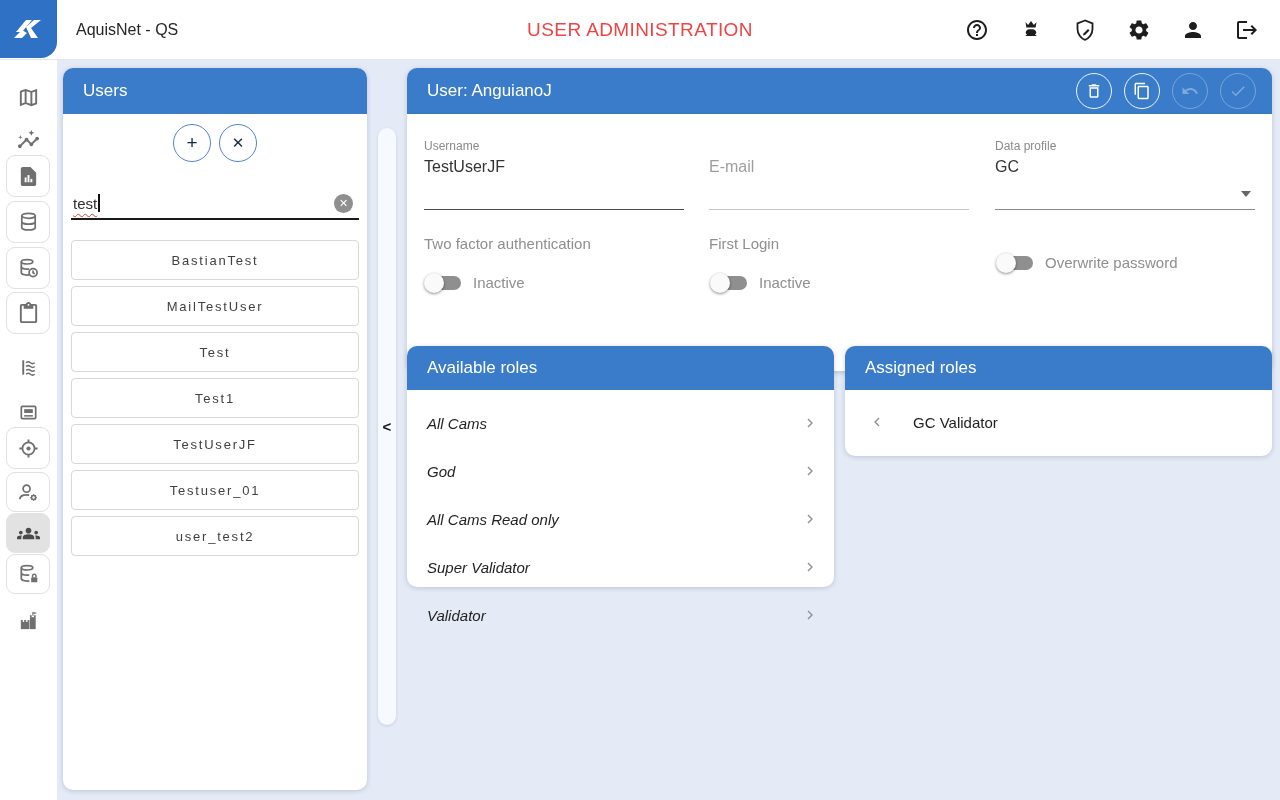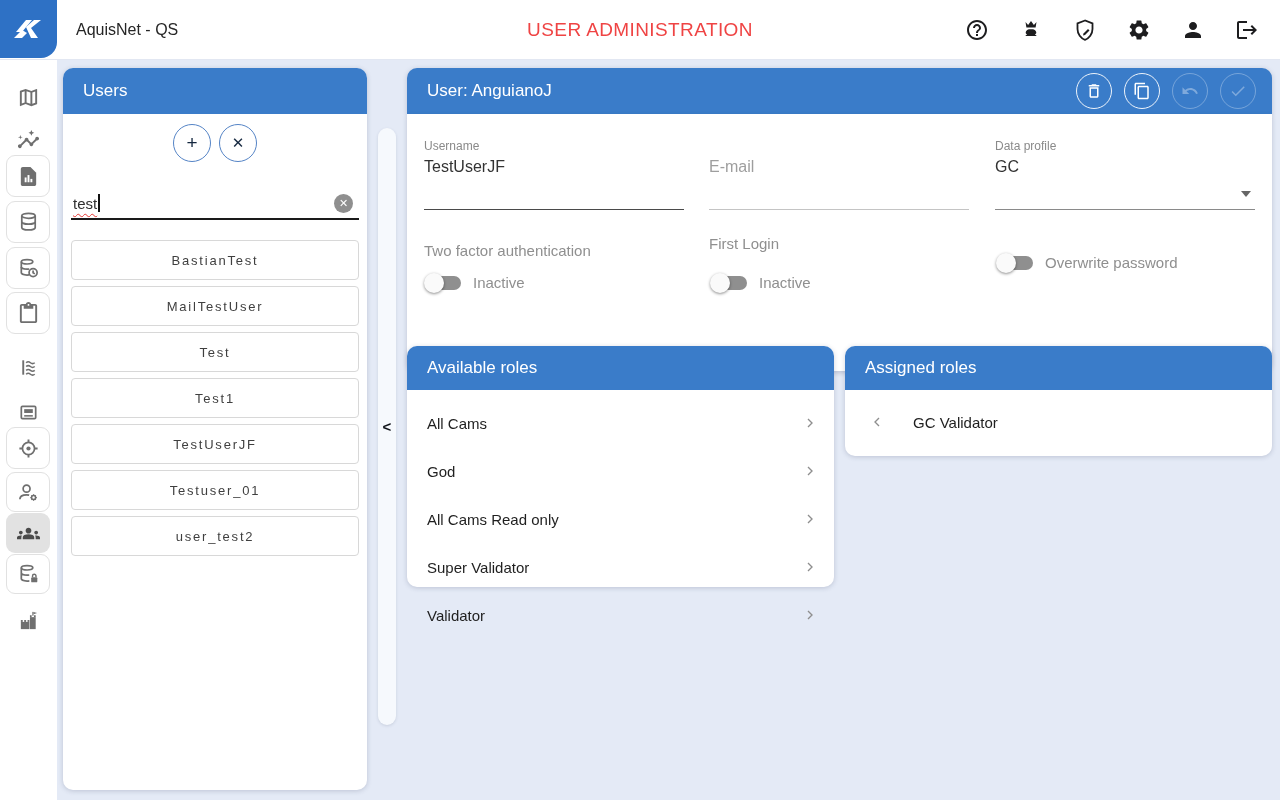--- a/index.html
+++ b/index.html
@@ -59,21 +59,21 @@
   .dd-arrow { position:absolute; right:4px; top:52px; width:0; height:0; border-left:5px solid transparent; border-right:5px solid transparent; border-top:6px solid #666; }
   .toggle-label { position:absolute; font-size:15px; color:#8F8F8F; }
   .switch { position:absolute; width:34px; height:14px; background:#8F8F8F; border-radius:7px; cursor:pointer; }
   .switch .knob { position:absolute; left:-3px; top:-3px; width:20px; height:20px; border-radius:50%; background:#FAFAFA; box-shadow:0 1px 3px rgba(0,0,0,0.45); }
   .switch-text { position:absolute; font-size:15px; color:#8F8F8F; }
 
   
   .avail-panel { left:407px; top:346px; width:427px; height:241px; }
   .avail-panel .panel-header, .assigned-panel .panel-header { height:44px; }
   .role-list { padding-top:9px; }
-  .role-row { height:48px; display:flex; align-items:center; padding:0 16px 0 20px; cursor:pointer; }
+  .role-row { height:48px; display:flex; align-items:center; padding:0 16px 0 20px; cursor:pointer;font-style:italic; }
   .role-row .rname { flex:1; font-size:15px; color:#1F1F1F; }
   .role-row svg { width:16px; height:16px; stroke:#8E8E8E; stroke-width:2; fill:none; }
   .assigned-panel { left:845px; top:346px; width:427px; height:110px; }
   .assigned-row { height:64px; display:flex; align-items:center; padding:0 16px 0 24px; cursor:pointer; }
   .assigned-row svg { width:16px; height:16px; stroke:#8E8E8E; stroke-width:2; fill:none; }
   .assigned-row .rname { margin-left:28px; font-size:15px; color:#1F1F1F; }
 </style>
 </head>
 <body>
 
@@ -290,21 +290,21 @@
     <div class="underline-light"></div>
   </div>
 
   <div class="fcol" style="left:588px;top:25px;width:260px">
     <div class="flabel">Data profile</div>
     <div class="fvalue">GC</div>
     <div class="dd-arrow"></div>
     <div class="underline-mid"></div>
   </div>
 
-  <div class="toggle-label" style="left:17px;top:128px">Two factor authentication</div>
+  <div class="toggle-label" style="left:17px;top:121px">Two factor authentication</div>
   <div class="switch" style="left:20px;top:162px">
       <div class="knob"></div>
     </div>
   <div class="switch-text" style="left:66px;top:160px">Inactive</div>
 
   <div class="toggle-label" style="left:302px;top:121px">First Login</div>
   <div class="switch" style="left:306px;top:162px">
       <div class="knob"></div>
     </div>
   <div class="switch-text" style="left:352px;top:160px">Inactive</div>

